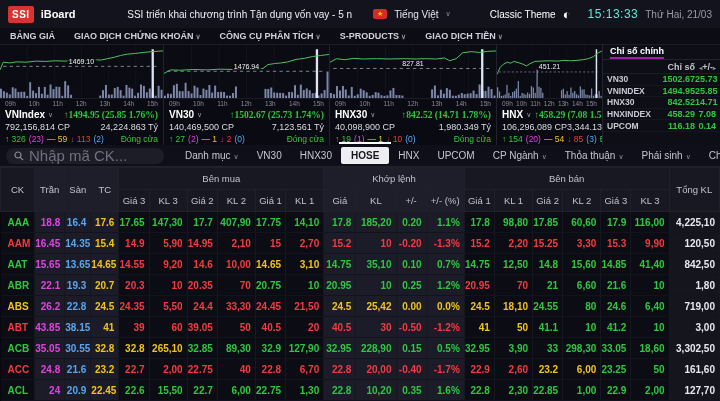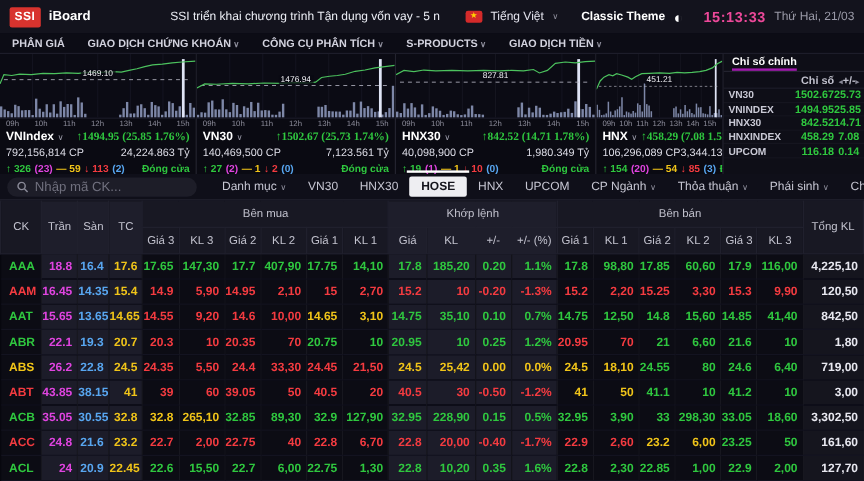--- a/index.html
+++ b/index.html
@@ -8,61 +8,61 @@
   :root{ --g:#2fc73f; --r:#f43b40; --y:#f0c419; --m:#e044e0; --c:#58a6f0; --w:#e8e8f0; }
 
   
   .topbar { height:28px; background:#13131d; display:flex; align-items:center; padding:0 8px; gap:7px; white-space:nowrap; }
   .logo { background:#d8332e; color:#fff; font-weight:bold; font-size:10px; padding:3px 4px; border-radius:2px; letter-spacing:.5px; }
   .brand { color:#fff; font-size:11px; font-weight:bold; margin-right:10px; }
   .news { margin-left:auto; font-size:10px; color:#eceef5; }
   .flag { width:14px; height:10px; background:#d42a2a; border-radius:2px; color:#ffd400; font-size:7px; line-height:10px; text-align:center; margin-left:14px; }
   .lang { font-size:10px; color:#e4e4ee; }
   .chev { color:#8e8e9c; font-size:7px; }
-  .theme-label { font-size:10px; color:#fff; font-weight:bold; margin-left:12px; }
+  .theme-label { font-size:10px; color:#fff; font-weight:normal; margin-left:32px; }
   .contrast { color:#fff; font-size:13px; line-height:13px; margin-right:10px; }
-  .clock { font-size:12px; font-weight:bold; color:#ec4899; letter-spacing:.5px; }
+  .clock { font-size:12px; font-weight:normal; color:#5eead4; letter-spacing:.5px; }
   .date { font-size:10px; color:#9a9aa8; overflow:hidden; }
 
   
   .navbar { height:17px; background:#0c0c15; display:flex; align-items:center; gap:19px; padding:0 10px; font-size:9px; font-weight:bold; color:#d2d2de; border-bottom:1px solid #1d1d2a; white-space:nowrap; }
   .navbar .acct { margin-left:auto; font-weight:normal; color:#cfcfdb; font-size:13px;margin-top:41px; }
 
   
   .charts { display:flex; height:100px; background:#0a0a12; }
   .chart-panel { position:relative; border-right:1px solid #23232f; overflow:hidden; flex:none; }
   .cw0{width:164px}.cw1{width:166px}.cw2{width:167px}.cw3{width:106px}
   .chart-box { position:relative; height:54px; border-bottom:1px solid #1b1b27; background:#0b0b14; }
   .chart-box svg { display:block; width:100%; height:100%; }
   .ref-label { position:absolute; left:50%; transform:translateX(-50%); font-size:7px; color:#f2f2f6; background:rgba(10,10,18,.75); padding:0 2px; }
   .chart-axis { display:flex; justify-content:space-between; padding:0 5px; font-size:6.5px; color:#8b8b99; height:9px; align-items:center; }
   .info1 { display:flex; align-items:center; padding:0 5px; height:13px; white-space:nowrap; overflow:hidden; }
   .iname { color:#fff; font-size:10px; font-weight:bold; }
   .ichev { color:#9a9aa8; font-size:7px; margin:0 3px; }
   .ichg { margin-left:auto; color:var(--g); font-size:9.5px; font-weight:bold;font-family:Liberation Serif, serif; }
   .info2 { display:flex; justify-content:space-between; padding:0 5px; font-size:9px; color:#dcdce6; height:12px; align-items:center; white-space:nowrap; overflow:hidden; }
-  .info3 { display:flex; padding:0 5px; font-size:8.5px; font-weight:bold; gap:3px; height:12px; align-items:flex-end; white-space:nowrap; overflow:hidden; }
+  .info3 { display:flex; padding:0 5px; font-size:8.5px; font-weight:normal; gap:3px; height:12px; align-items:center; white-space:nowrap; overflow:hidden; }
   .up{color:var(--g)} .dn{color:var(--r)} .un{color:var(--y)} .ceil{color:var(--m)} .floor{color:var(--c)}
   .status { margin-left:auto; color:var(--g); }
 
   
   .index-panel { width:117px; background:#0e0e17; flex:none; font-size:9px; }
   .ip-tab { height:15px; border-bottom:1px solid #23232f; display:flex; padding:0 7px; align-items:flex-end; }
   .ip-tab span { color:#fff; font-weight:bold; font-size:9px; border-bottom:2px solid #a21caf; padding-bottom:1px; }
   .ip-head, .ip-row { display:grid; grid-template-columns:46px 42px 1fr; align-items:center; padding:0 4px; }
   .ip-head { height:14px; color:#c2c2ce; border-bottom:1px solid #1c1c28;font-weight:bold; }
   .ip-row { height:11.6px; border-bottom:1px solid #15151f; }
   .ip-head .rt, .ip-row .rt { text-align:right; }
   .ip-row .nm { color:#c9c9d5; font-weight:bold; font-size:8.5px; }
   .ip-row .vl, .ip-row .ch { color:var(--g); text-align:right; font-weight:bold; font-size:9px; }
   .sort-arrow { color:#8a8a98; font-size:6px; }
 
   
   .tabbar { height:22px; display:flex; align-items:center; background:#0f0f19; padding:0 6px; border-bottom:1px solid #22222e; position:relative; }
-  .search { width:158px; height:16px; background:#1d1d28; border-radius:9px; display:flex; align-items:center; gap:5px; padding:0 8px; color:#70707e; font-size:11px; margin-right:12px; flex:none; }
+  .search { width:158px; height:16px; background:#1d1d28; border-radius:9px; display:flex; align-items:center; gap:5px; padding:0 8px; color:#70707e; font-size:15px; margin-right:12px; flex:none; }
   .tab { padding:3px 9px; font-size:10px; color:#c6c6d2; position:relative; white-space:nowrap; }
   .tab.active { background:#eeeef2; color:#15151d; font-weight:bold; border-radius:2px; padding:3px 10px; }
   .tab.active::before { content:""; position:absolute; top:-5px; left:-2px; right:-2px; height:2px; background:#fff; }
   .tab .chev { margin-left:3px; }
 
   
   table { width:720px; border-collapse:collapse; table-layout:fixed; }
   th { background:#181823; color:#c2c2ce; font-size:9.5px; font-weight:normal; border:1px solid #20202d; height:22px; }
   th.tint { background:#1e1e2b; }
   td { font-size:10px; font-weight:bold; text-align:right; padding-right:4px; border-right:1px solid #17171f; border-bottom:1px solid #131320; height:21px; background:#0c0c14; overflow:hidden; white-space:nowrap; }
@@ -81,21 +81,21 @@
   <span class="flag">★</span>
   <span class="lang">Tiếng Việt</span>
   <span class="chev">∨</span>
   <span class="theme-label">Classic Theme</span>
   <span class="contrast">◐</span>
   <span class="clock">15:13:33</span>
   <span class="date">Thứ Hai, 21/03</span>
 </div>
 
 <div class="navbar" id="navbar">
-    <span>PHÂN GIÁ</span>
+    <span>BẢNG GIÁ</span>
     <span>GIAO DỊCH CHỨNG KHOÁN<span class="chev"> ∨</span></span>
     <span>CÔNG CỤ PHÂN TÍCH<span class="chev"> ∨</span></span>
     <span>S-PRODUCTS<span class="chev"> ∨</span></span>
     <span>GIAO DỊCH TIỀN<span class="chev"> ∨</span></span>
     <span class="acct">1@MARS</span>
   </div>
 
 <div class="charts" id="charts">
   <div class="chart-panel cw0">
     <div class="chart-box">

